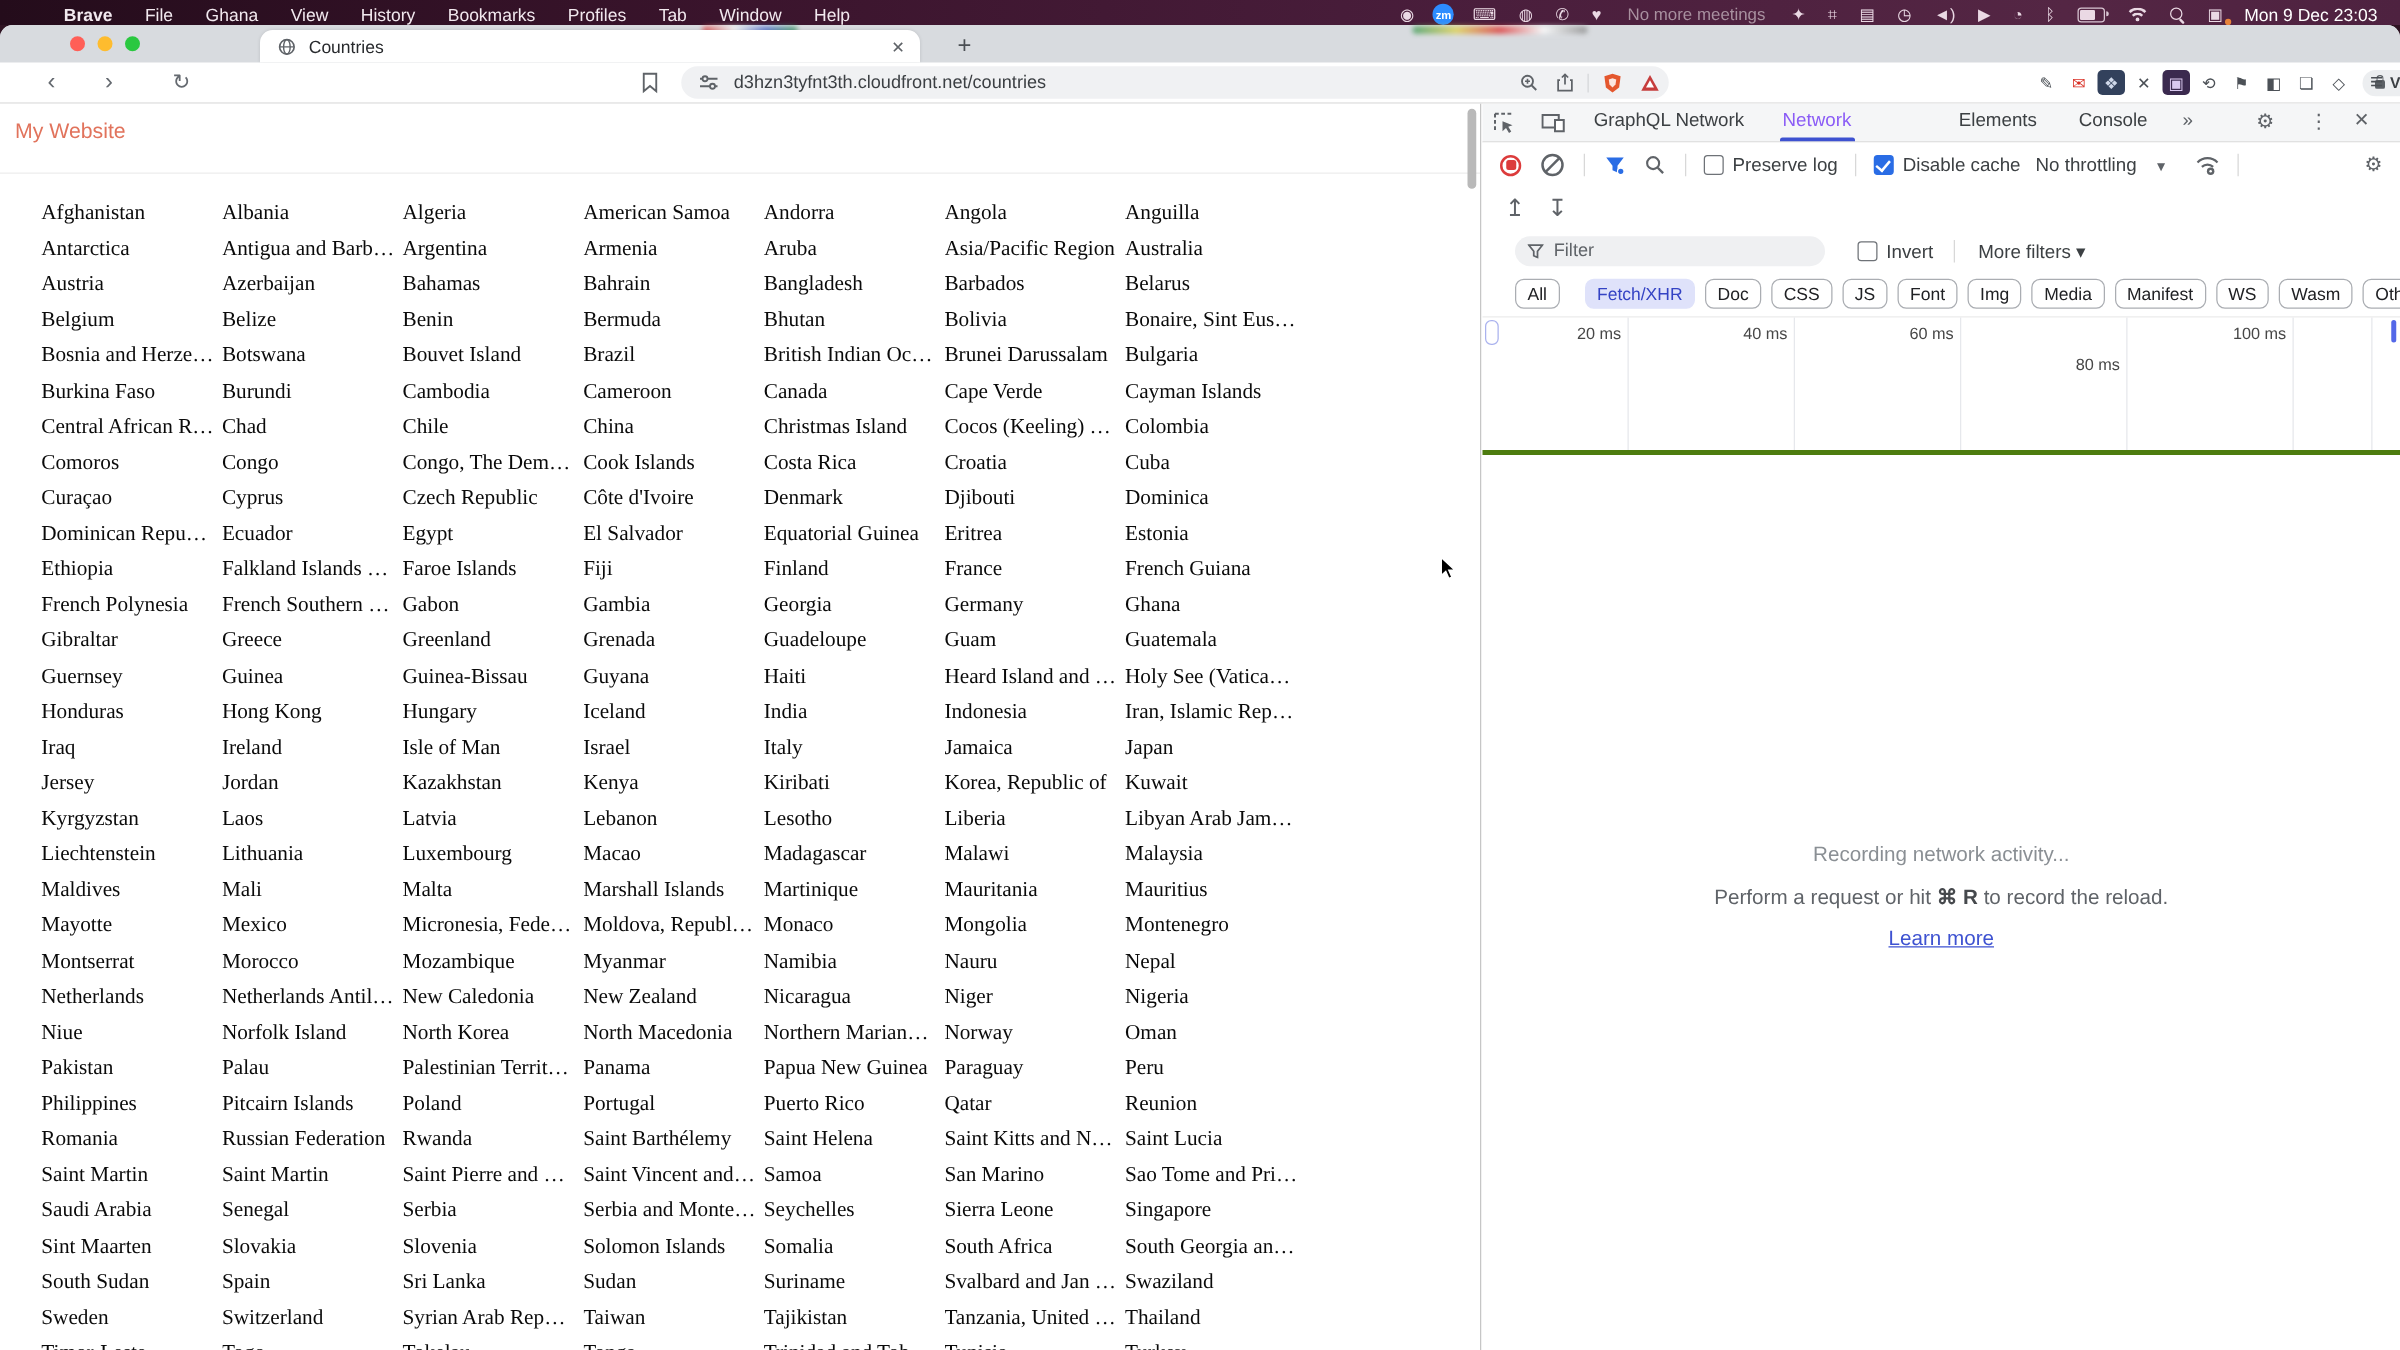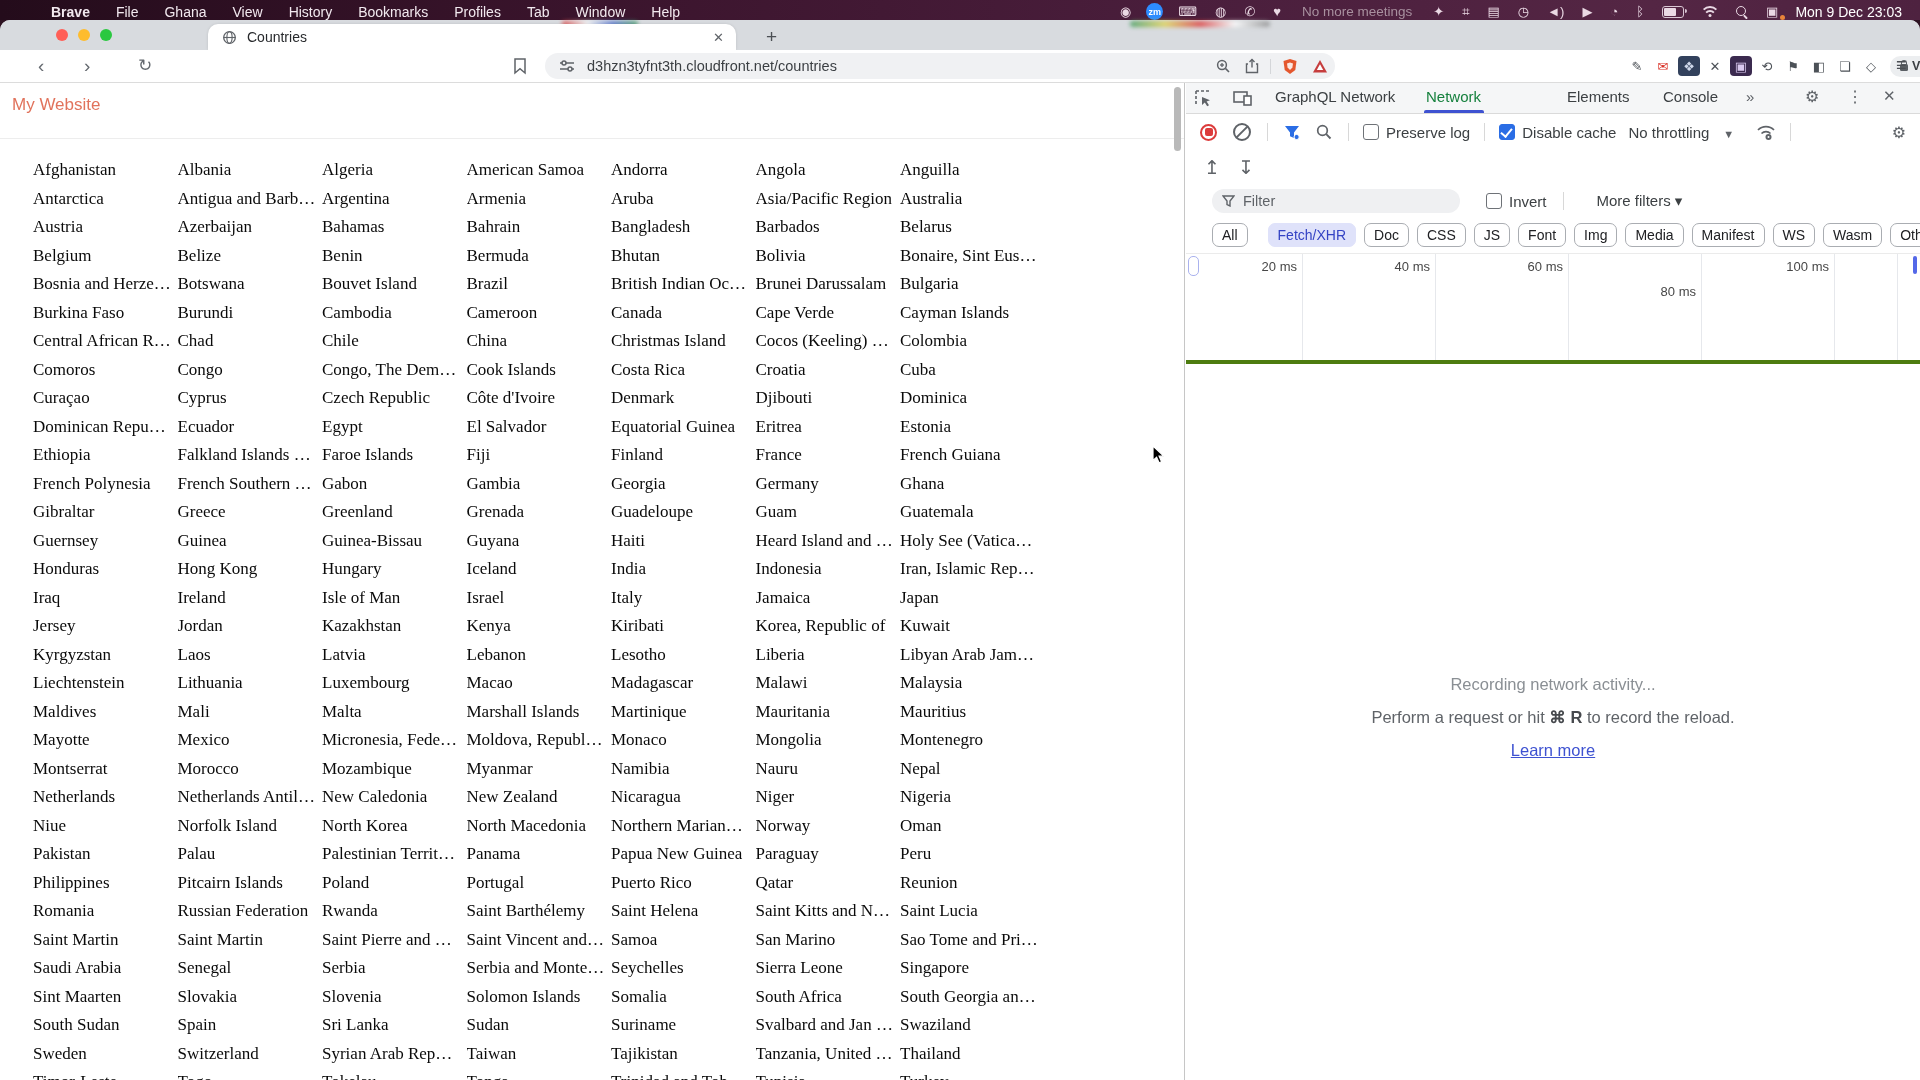--- a/index.html
+++ b/index.html
@@ -78,21 +78,21 @@
      font-family:"Liberation Serif",serif;font-size:17px;color:#0a0a0a;}
   .country-cell{height:28.5px;line-height:28.5px;white-space:nowrap;overflow:hidden;padding-right:8px;}
   #page-scrollbar{position:absolute;left:1174px;top:4px;width:7px;height:64px;background:#b9b9b9;border-radius:4px;}
 
   
   #devtools{position:absolute;left:1184px;top:0;width:736px;height:998px;background:#fff;border-left:1px solid #c6c6c6;
      font-size:15px;color:#333;}
   #dt-tabs{position:absolute;left:1px;top:0;width:734px;height:30px;background:#f5f6f7;border-bottom:1px solid #dadada;}
   .dt-ic{position:absolute;top:6px;color:#5f6368;}
   .dt-tab{position:absolute;top:5px;font-size:15px;color:#3c4043;white-space:nowrap;}
-  .dt-tab.selected{color:#15803d;}
+  .dt-tab.selected{color:#8b5cf6;}
   #dt-tab-underline{position:absolute;top:27px;height:3px;background:#3e52d1;border-radius:2px 2px 0 0;}
   #dt-row2{position:absolute;left:1px;top:31px;width:734px;height:36px;background:#fff;display:flex;align-items:center;}
   .tb-sep{width:1px;height:18px;background:#d8d8d8;margin:0 8px;}
   .record-btn{width:13px;height:13px;border:2.5px solid #dc3b3b;border-radius:50%;margin:0 8px 0 14px;position:relative;}
   .record-btn i{position:absolute;left:2.5px;top:2.5px;width:8px;height:8px;background:#dc3b3b;border-radius:2px;}
   .clear-btn{width:14px;height:14px;border:2px solid #5f6368;border-radius:50%;position:relative;margin:0 8px;}
   .clear-btn i{position:absolute;left:-1px;top:5.5px;width:16px;height:2px;background:#5f6368;transform:rotate(-45deg);}
   .cb{width:14px;height:14px;border:1.6px solid #6e7277;border-radius:3px;margin:0 7px 0 6px;position:relative;flex:none;}
   .cb.checked{background:#2a6de5;border-color:#2a6de5;}
   .cb.checked:before{content:"";position:absolute;left:3px;top:0.5px;width:5px;height:9px;border:solid #fff;
@@ -575,21 +575,21 @@
         <div id="dt-filter-row">
           <div id="filter-pill">
             <svg width="13" height="12" viewBox="0 0 13 12" style="margin-left:10px;">
               <path d="M1 1h11L8 6v5L5 9.6V6z" fill="none" stroke="#5f6368" stroke-width="1.4"></path>
             </svg>
             <span class="ph">Filter</span>
           </div>
           <span class="cb" style="margin-left:26px;"></span>
           <span class="tb-label">Invert</span>
           <span class="tb-sep" style="margin-left:16px;"></span>
-          <span class="tb-label" style="margin-left:25px;">More filters ▾</span>
+          <span class="tb-label" style="margin-left:11px;">More filters ▾</span>
         </div>
 
         <div id="dt-chips">
 
         <div class="chip">All</div>
             <span class="chip-sep"></span>
             <div class="chip selected">Fetch/XHR</div>
             <div class="chip">Doc</div>
             <div class="chip">CSS</div>
             <div class="chip">JS</div>

